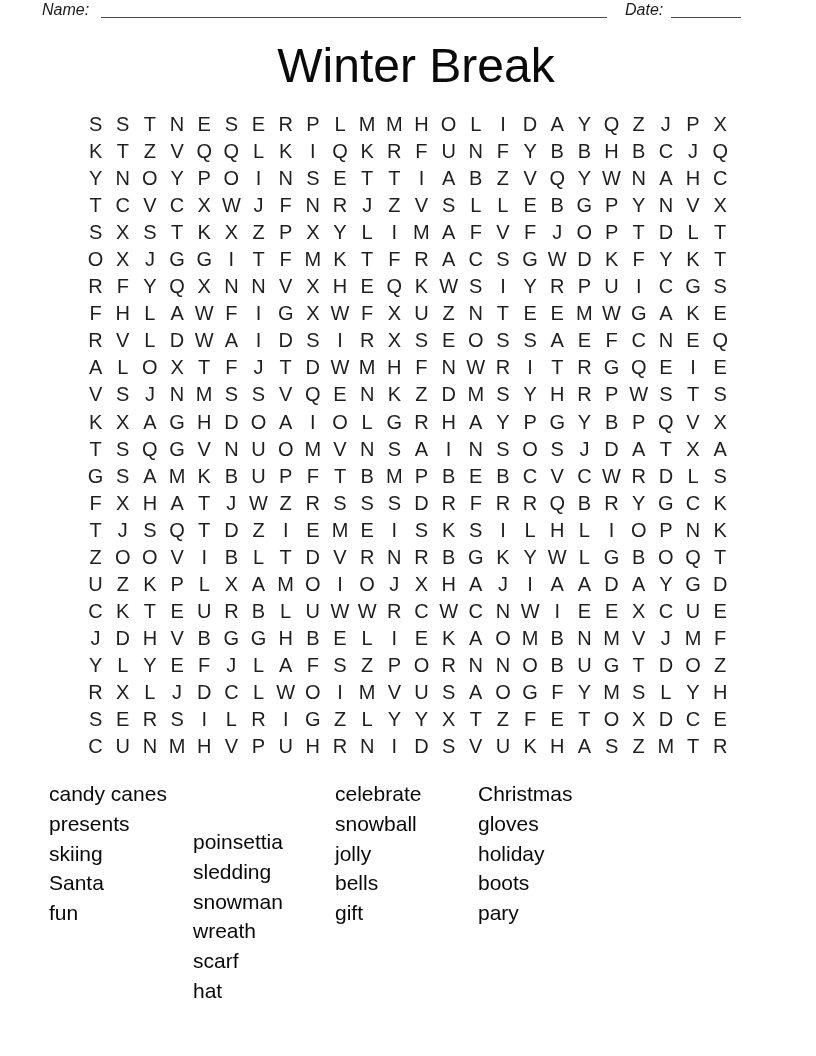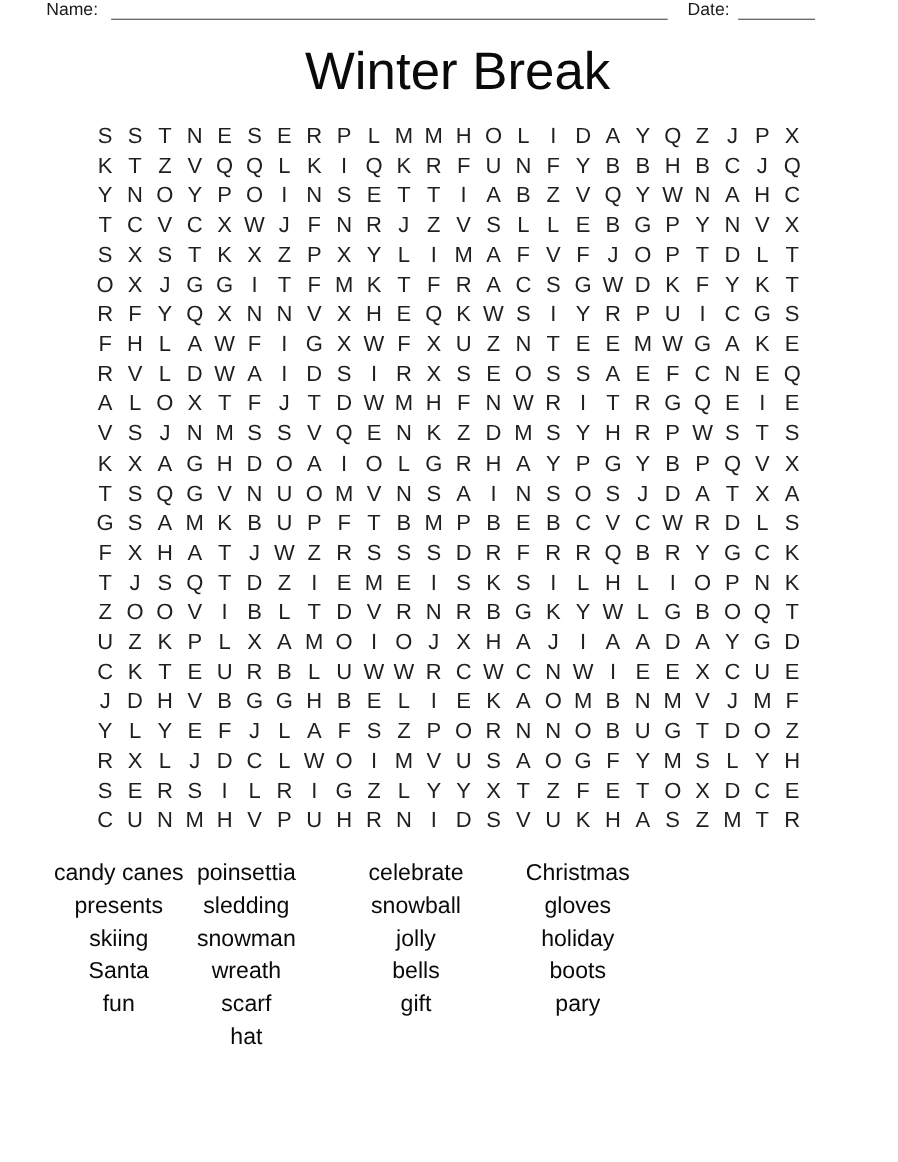--- a/index.html
+++ b/index.html
@@ -16,20 +16,21 @@
     font-family: "Liberation Sans", sans-serif;
     overflow: hidden;
   }
   
   .hdr-label {
     position: absolute;
     top: 1px;
     font-size: 16px;
     color: #1a1a1a;
     font-family: "Liberation Sans", sans-serif;
+    font-style: italic;
   }
   .name-label { left: 42px; }
   .date-label { left: 625px; }
   .blank-line {
     position: absolute;
     top: 0px;
     height: 17px;
     border-bottom: 1.5px solid #4a4a4a;
   }
   .name-line { left: 101px; width: 506px; }
@@ -74,31 +75,30 @@
     top: 779px;
     left: 0;
     width: 100%;
     height: 190px;
   }
   .word-col {
     position: absolute;
     top: 0;
   }
   .word-col:nth-child(1) { left: 49px; }
-  .word-col:nth-child(2) { left: 179px; }
+  .word-col:nth-child(2) { left: 193px; margin-top: 48px; }
   .word-col:nth-child(3) { left: 335px; }
   .word-col:nth-child(4) { left: 478px; }
   .word-col:nth-child(5) { left: 623px; }
   .word {
     font-size: 21px;
     line-height: 29.8px;
     color: #0a0a0a;
     white-space: nowrap;
     font-family: "Liberation Sans", sans-serif;
-    text-align: center;
   }
 </style>
 </head>
 <body>
 
 <div class="page">
 
   <span class="hdr-label name-label">Name:</span>
   <span class="blank-line name-line"></span>
 

